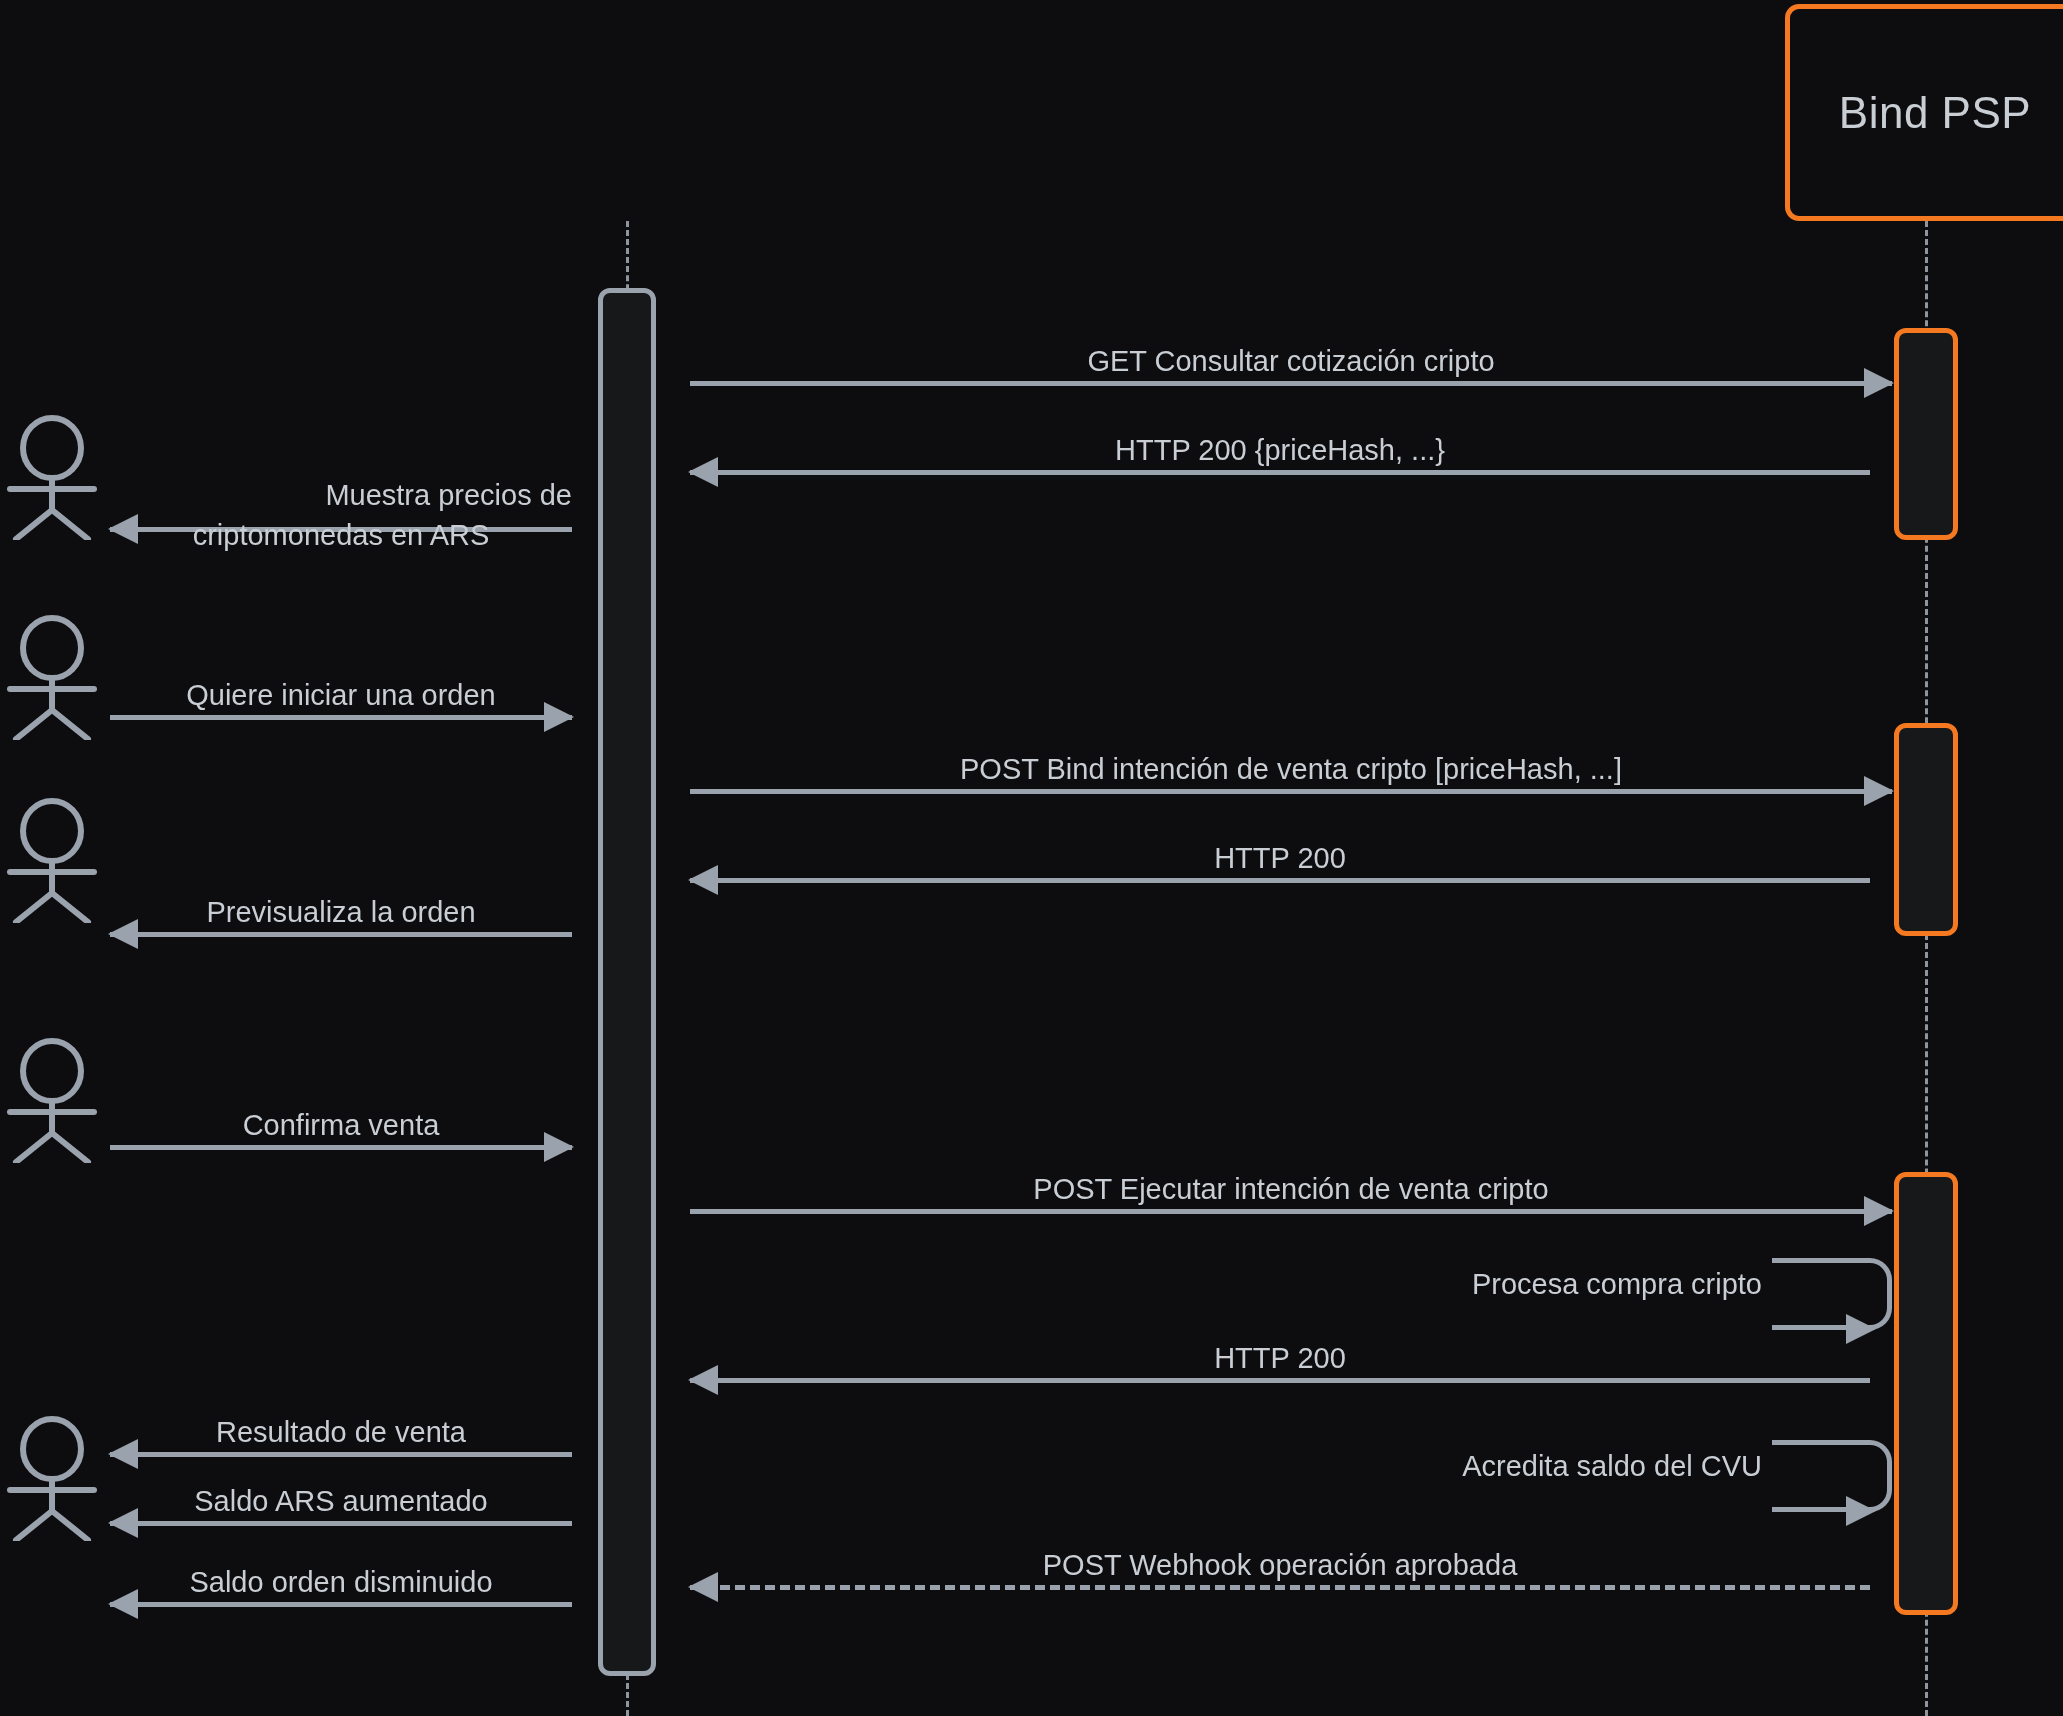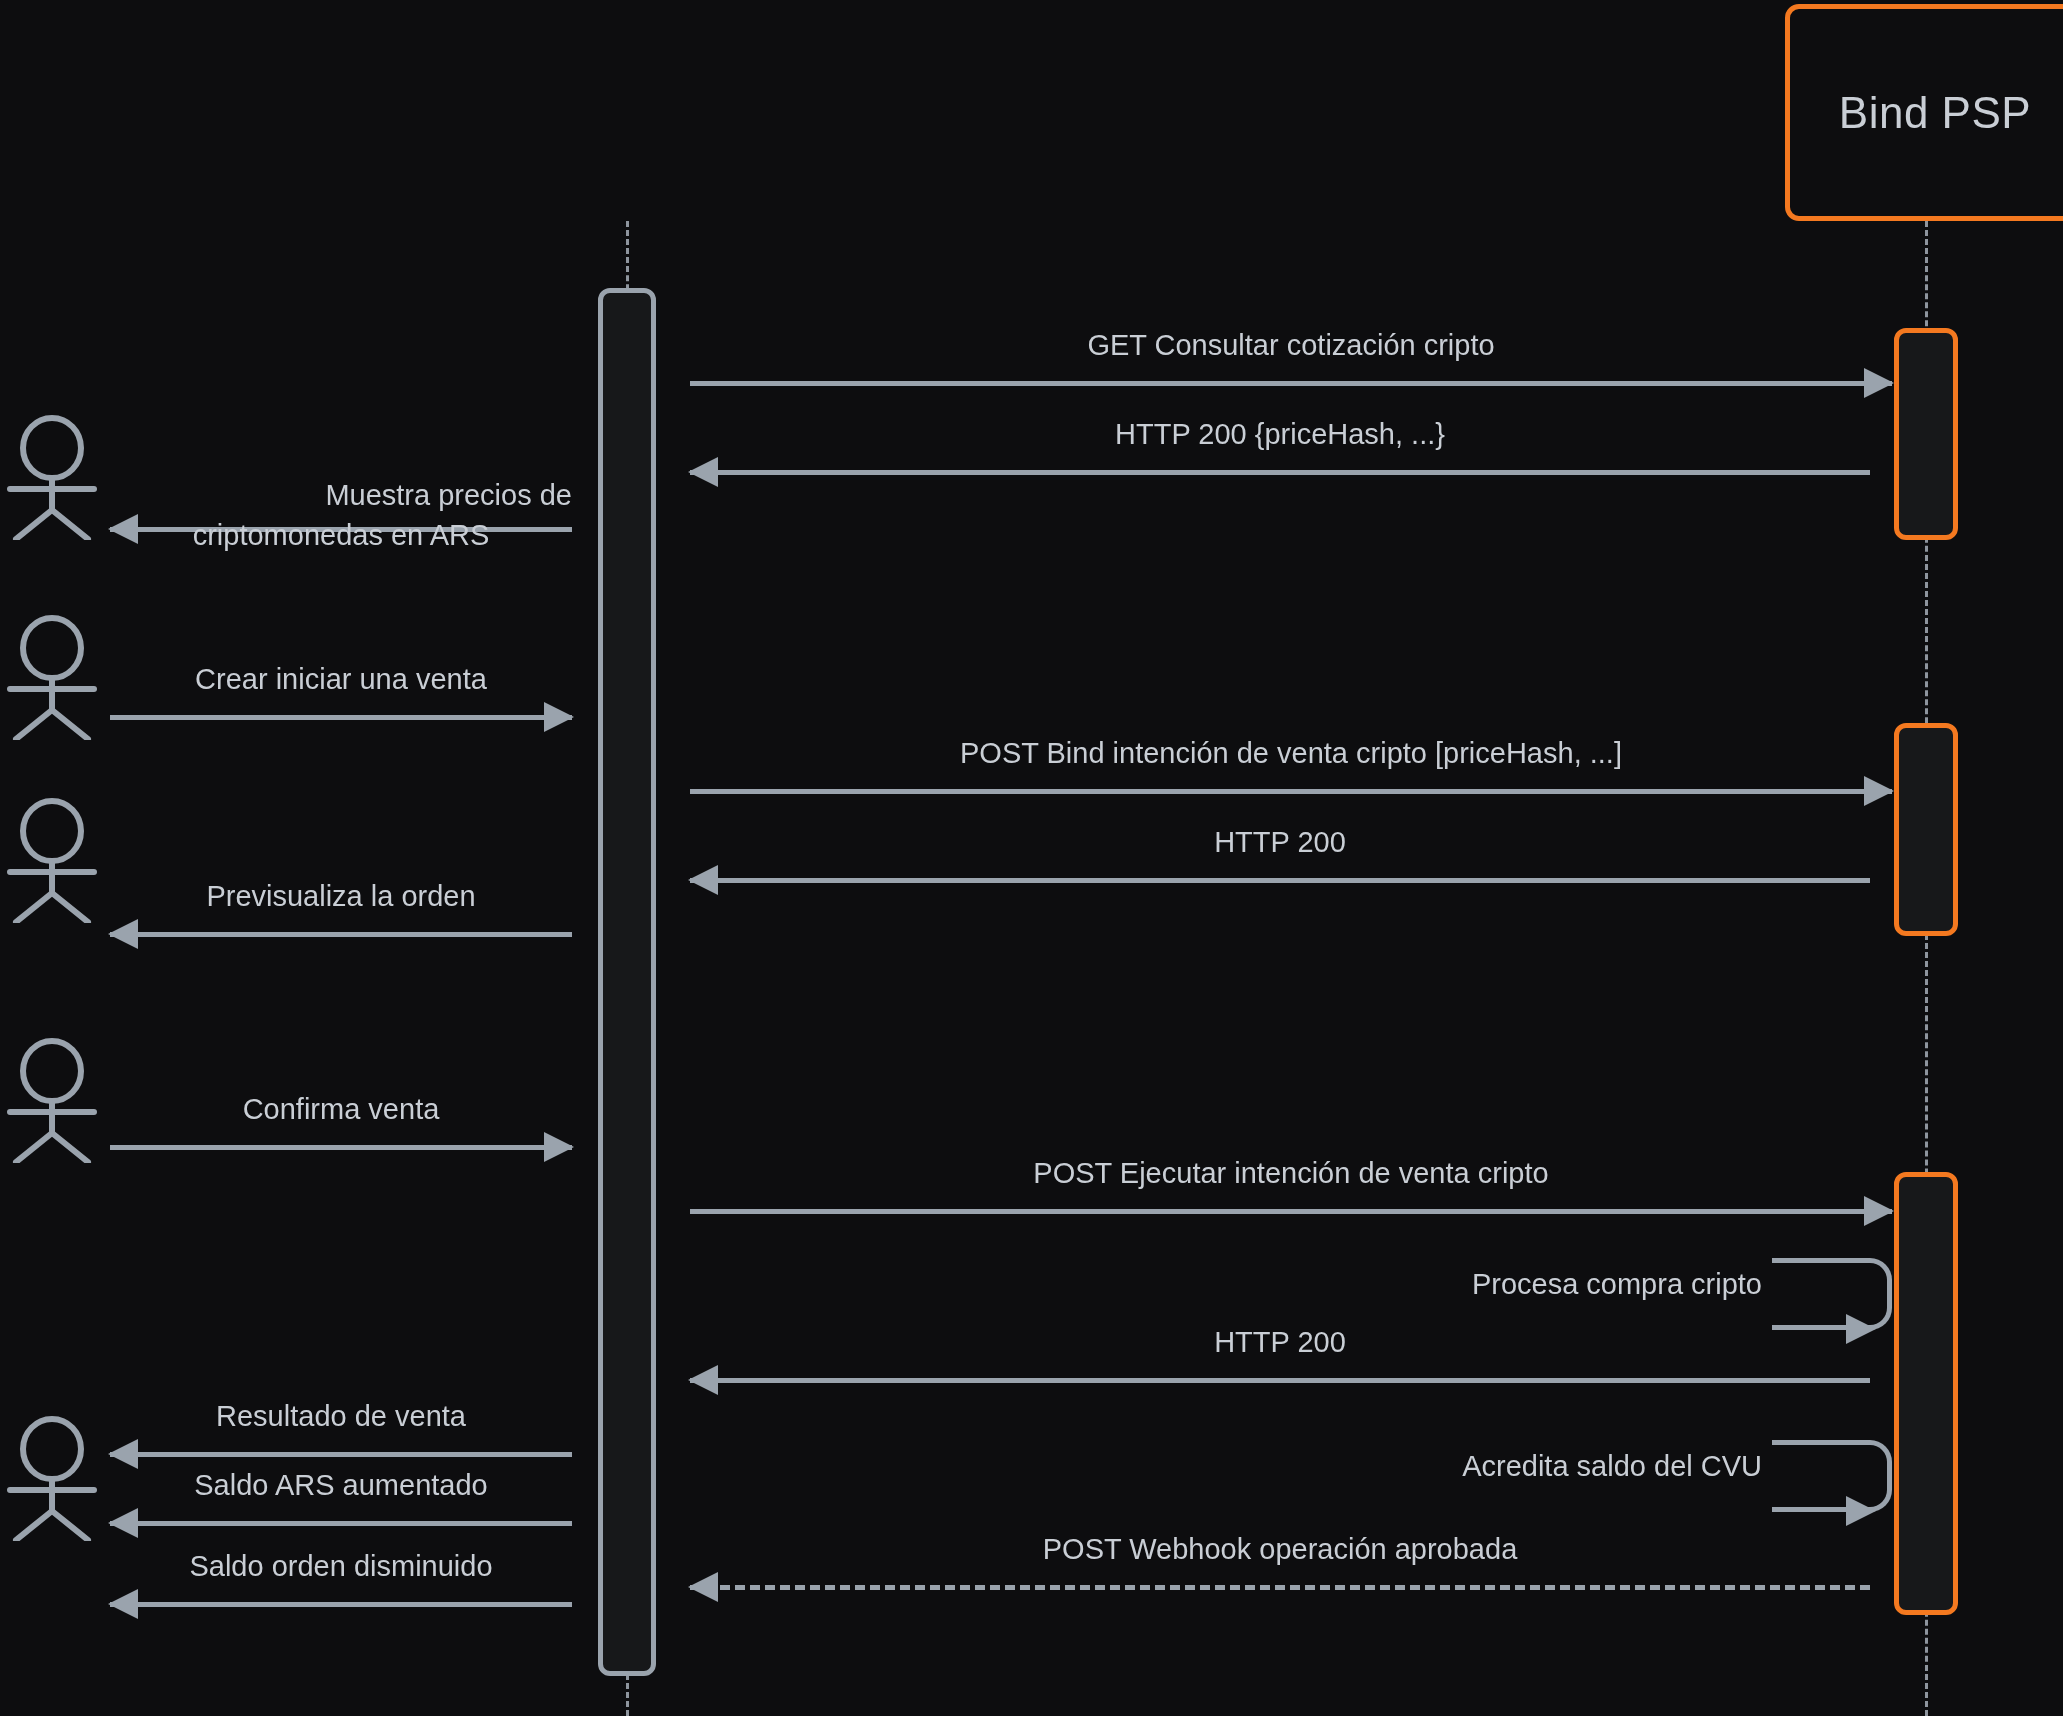--- a/index.html
+++ b/index.html
@@ -80,21 +80,21 @@
     border-left: 30px solid #9aa3ad;
   }
   .msg.left .head {
     left: -2px;
     border-top: 15px solid transparent;
     border-bottom: 15px solid transparent;
     border-right: 30px solid #9aa3ad;
   }
   .msg .label {
     position: absolute;
-    bottom: 16px;
+    bottom: 0;
     width: 100%;
     text-align: center;
     color: #c9ced5;
     font-size: 29px;
     font-weight: 300;
     white-space: nowrap;
     line-height: 1.35;
   }
   .msg .label.two-line {
     bottom: 10px;
@@ -215,21 +215,21 @@
   <div class="msg left" style="left:110px; top:527px; width:462px;">
     <div class="line"></div>
     <div class="head"></div>
     <div class="label two-line" style="bottom:12px;text-align:right;">Muestra precios de</div>
     <div class="label two-line" style="bottom:-28px;">criptomonedas en ARS</div>
   </div>
 
   <div class="msg right" style="left:110px; top:715px; width:462px;">
     <div class="line"></div>
     <div class="head"></div>
-    <div class="label">Crear iniciar una venta</div>
+    <div class="label">Quiere iniciar una orden</div>
   </div>
 
   <div class="msg right" style="left:690px; top:789px; width:1202px;">
     <div class="line"></div>
     <div class="head"></div>
     <div class="label">POST Bind intención de venta cripto [priceHash, ...]</div>
   </div>
 
   <div class="msg left" style="left:690px; top:878px; width:1180px;">
     <div class="line"></div>

